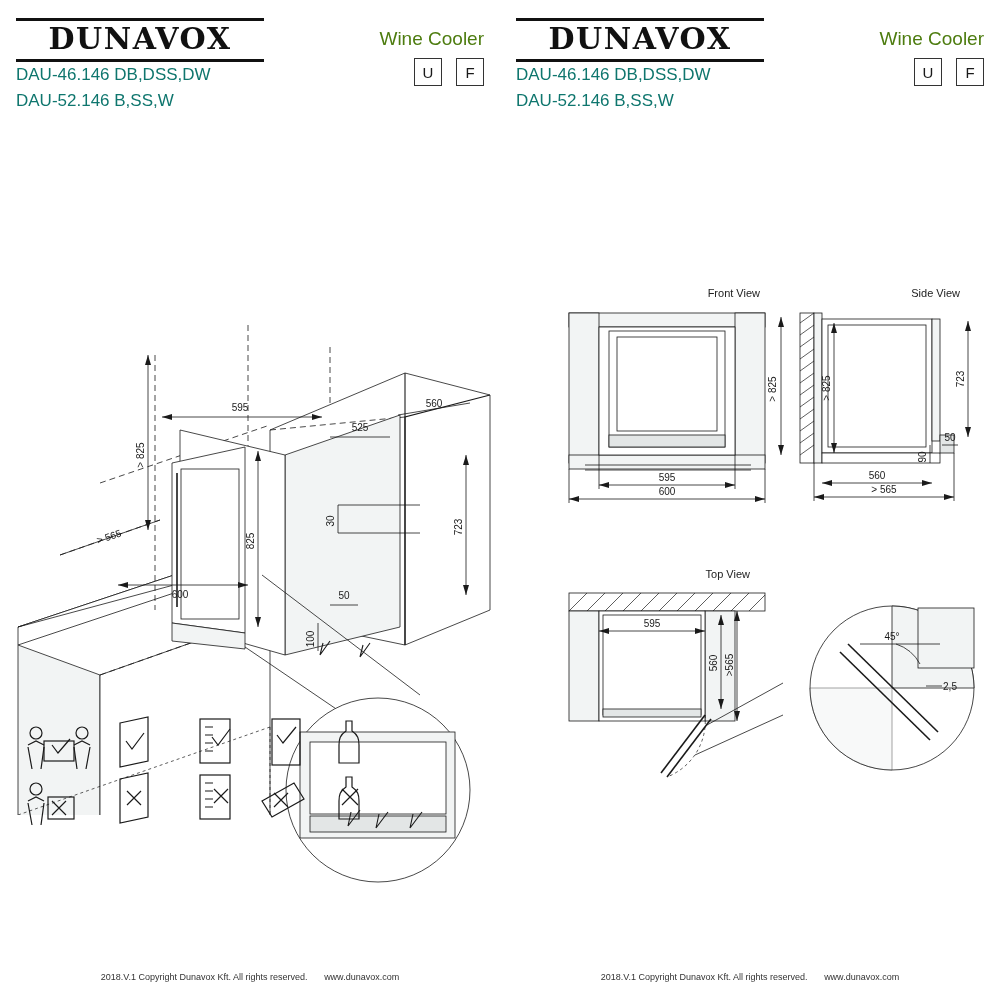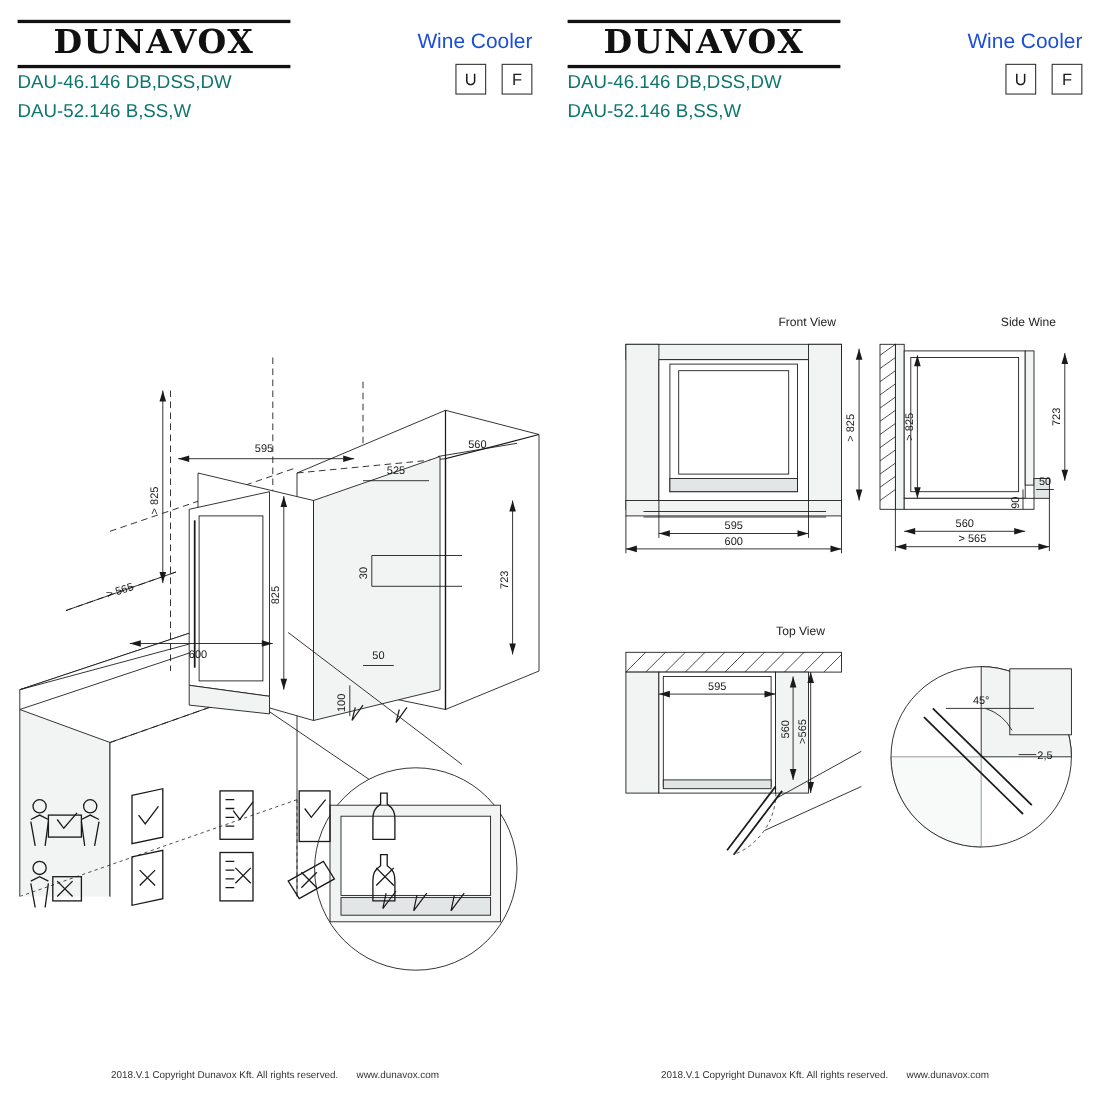--- a/index.html
+++ b/index.html
@@ -57,21 +57,21 @@
     font-size: 17px;
     line-height: 1.55;
     color: #0f766e;
   }
 
   .prod-type {
     position: absolute;
     right: 16px;
     top: 28px;
     font-size: 19px;
-    color: #1d4ed8;
+    color: #4d7c0f;
   }
   .uf-row {
     position: absolute;
     right: 16px;
     top: 58px;
     display: flex;
     gap: 14px;
   }
   .uf-box {
     width: 26px;
@@ -307,21 +307,21 @@
       <div>DAU-52.146 B,SS,W</div>
     </div>
 
     <div class="prod-type">Wine Cooler</div>
     <div class="uf-row">
       <div class="uf-box">U</div>
       <div class="uf-box">F</div>
     </div>
 
     <div class="view-title" style="left:100px;top:287px;width:160px;">Front View</div>
-    <div class="view-title" style="left:300px;top:287px;width:160px;">Side Wine</div>
+    <div class="view-title" style="left:300px;top:287px;width:160px;">Side View</div>
     <div class="view-title" style="left:90px;top:568px;width:160px;">Top View</div>
 
     <svg width="250" height="230" style="position:absolute;left:55px;top:305px;">
 
       <rect class="filllight" x="14" y="8" width="196" height="14"></rect>
       <rect class="filllight" x="14" y="8" width="30" height="150"></rect>
       <rect class="filllight" x="180" y="8" width="30" height="150"></rect>
       <rect class="filllight" x="14" y="150" width="196" height="14"></rect>
 
       <rect class="fillwhite" x="44" y="22" width="136" height="128"></rect>

